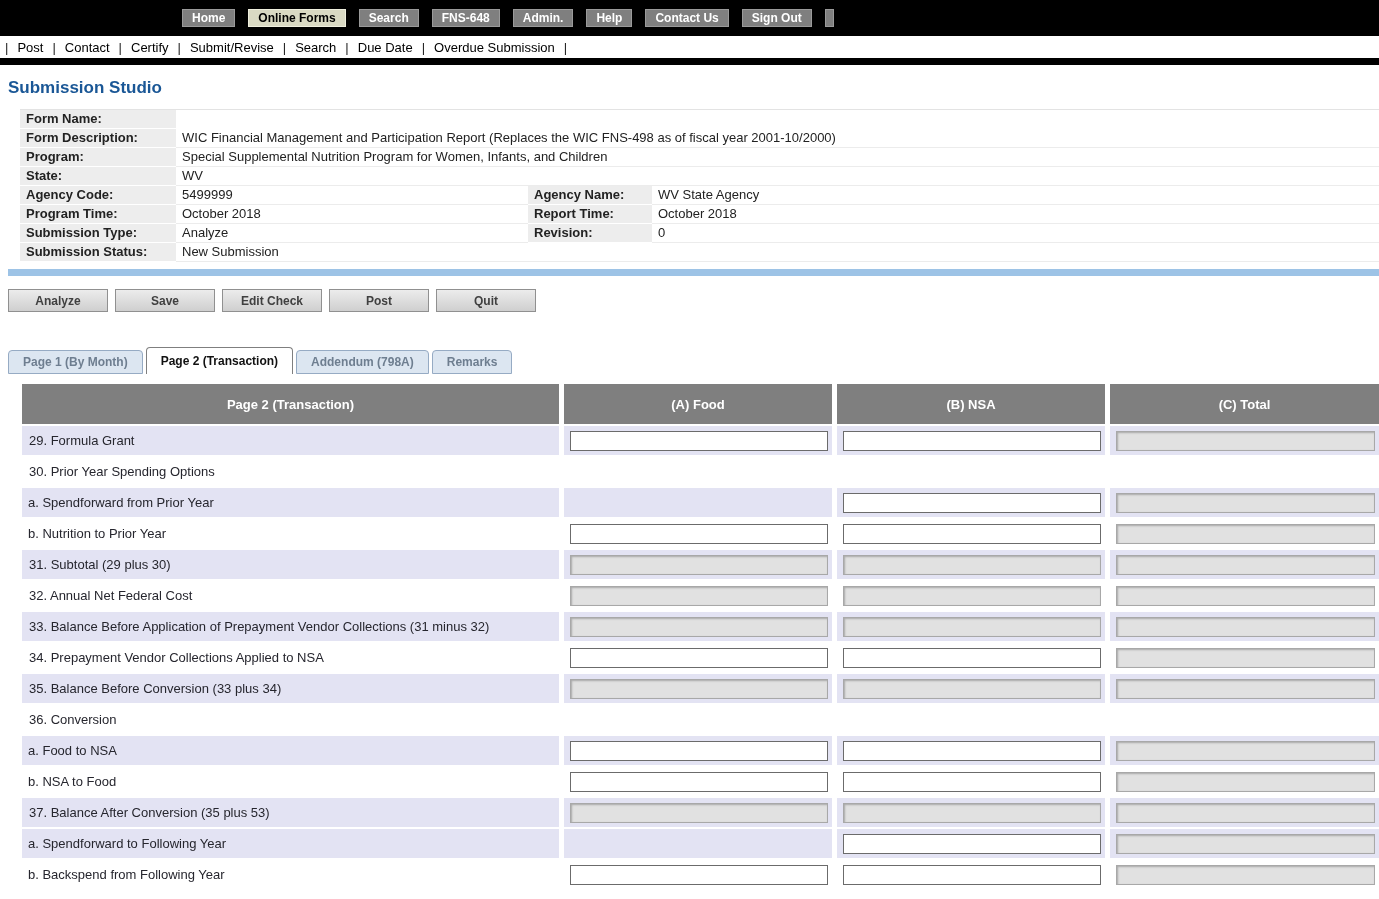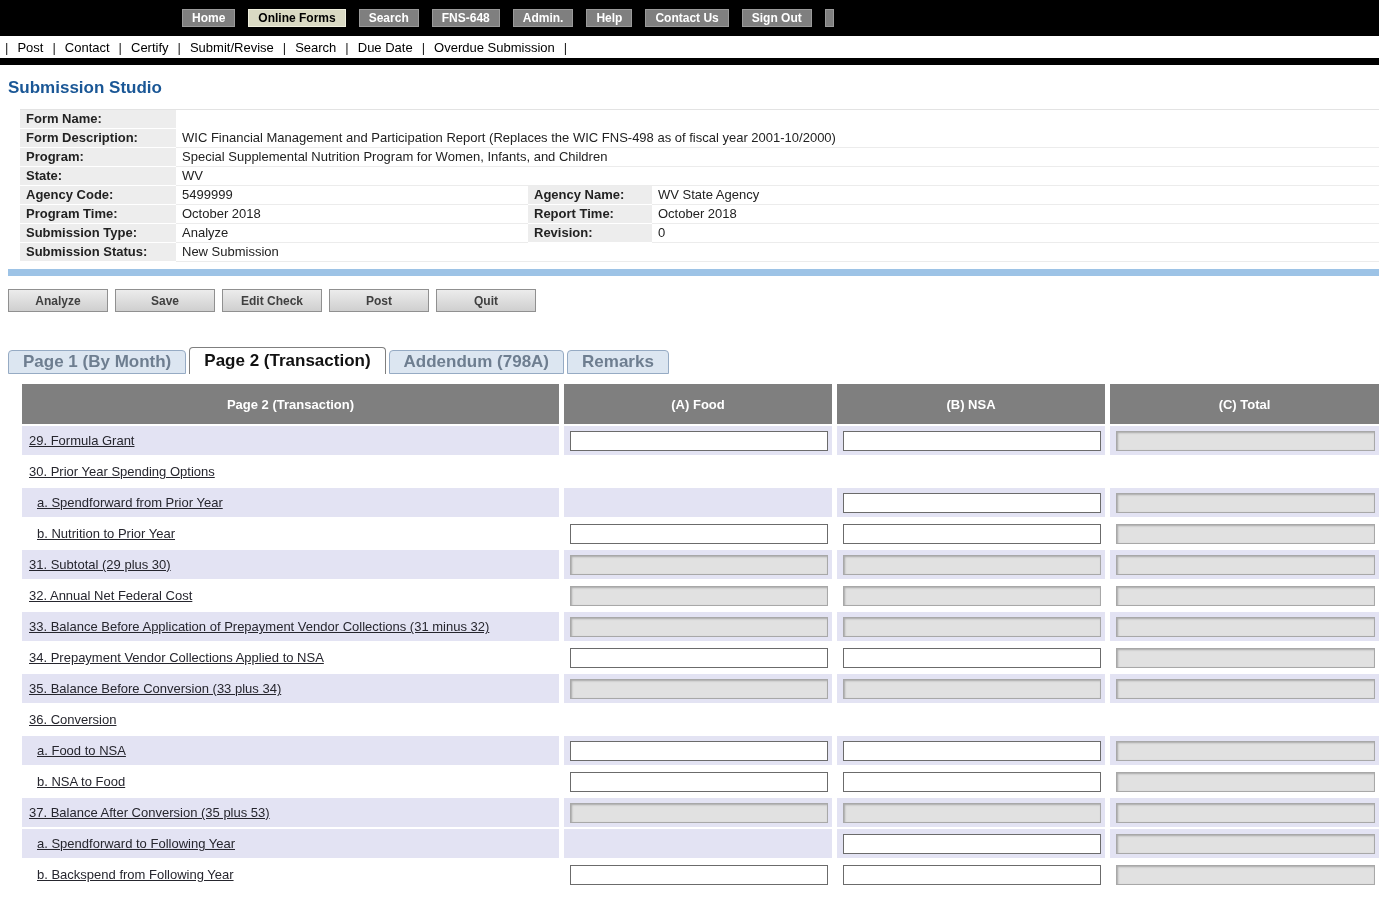--- a/index.html
+++ b/index.html
@@ -82,21 +82,21 @@
   }
 
   
   .tab-strip { margin: 35px 0 0 8px; display: flex; align-items: flex-end; gap: 3px; }
   .tab {
     height: 24px; padding: 0 14px;
     display: flex; align-items: center;
     background: #dce6f1;
     border: 1px solid #96abc4;
     border-radius: 4px 4px 0 0;
-    color: #6e7e90; font-weight: bold; font-size: 17px;
+    color: #6e7e90; font-weight: bold; font-size: 12px;
     cursor: pointer; white-space: nowrap;
     box-sizing: border-box;
   }
   .tab.active {
     height: 27px;
     background: #fff;
     border-color: #7f7f7f; border-bottom: none;
     color: #111;
   }
 
@@ -108,23 +108,23 @@
     gap: 2px 5px;
   }
   .g-header {
     background: #7f7f7f; color: #fff;
     font-weight: bold; font-size: 13px;
     height: 40px;
     display: flex; align-items: center; justify-content: center;
   }
   .g-label {
     height: 29px; display: flex; align-items: center;
-    padding-left: 7px; color: #26262e; white-space: nowrap; overflow: hidden; text-decoration: underline;
-  }
-  .g-label.indent { padding-left: 15px; }
+    padding-left: 7px; color: #26262e; white-space: nowrap; overflow: hidden;
+  }
+  .g-label.indent { padding-left: 6px; }
   .g-cell { height: 29px; display: flex; align-items: center; }
   .lav { background: #e3e3f3; }
   .wht { background: #fff; }
 
   input.txt {
     box-sizing: border-box;
     height: 20px; width: calc(100% - 10px);
     margin: 0 4px 0 6px;
     border: 1px solid #6b6b6b;
     background: #fff;

